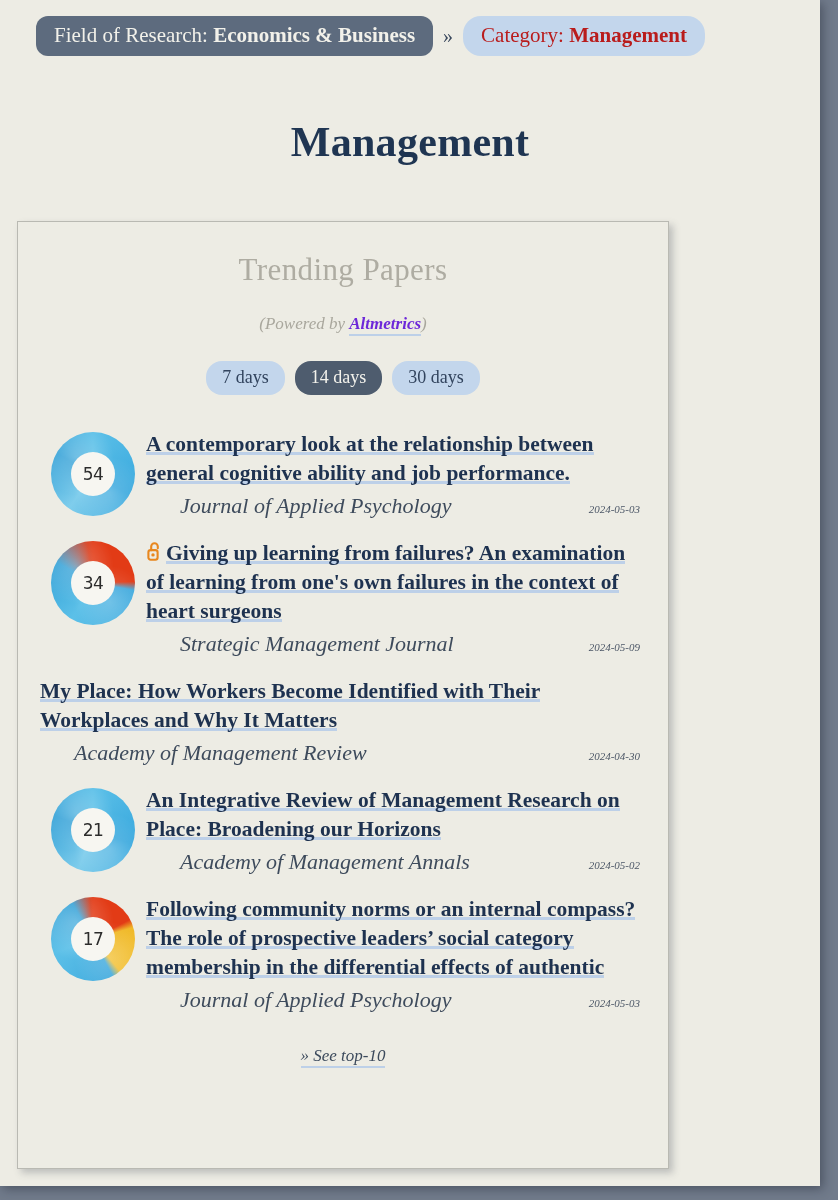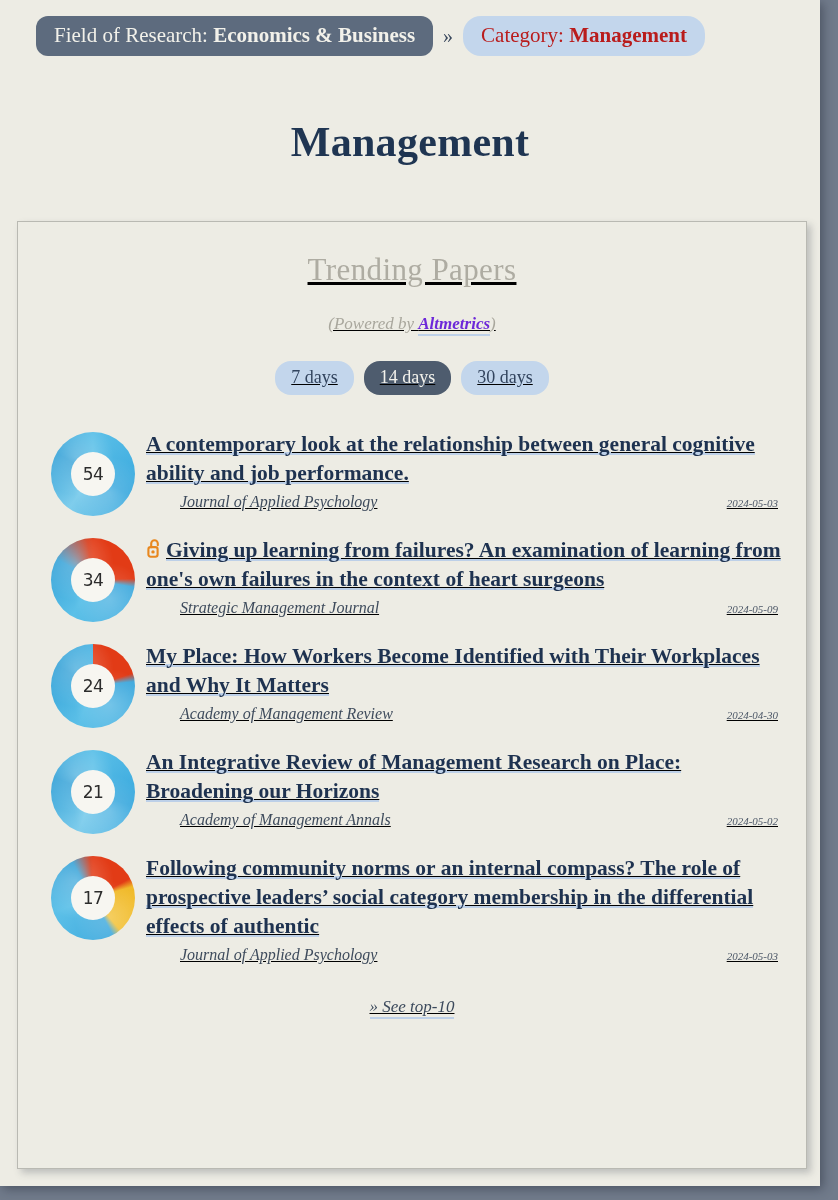--- a/index.html
+++ b/index.html
@@ -67,26 +67,25 @@
     letter-spacing: 0.3px;
     margin: 62px 0 0 0;
     padding: 0;
   }
 
   
   .card {
     position: absolute;
     left: 17px;
     top: 221px;
-    width: 790px;
+    width: 652px;
     height: 948px;
     background: #edece4;
     border: 1px solid #b9b9b2;
     box-shadow: 4px 4px 7px rgba(80,85,95,0.30);
-    text-decoration: underline;
   }
 
   .card-title {
     text-align: center;
     font-size: 31px;
     color: #aeaca2;
     margin: 30px 0 0 0;
     font-weight: normal;
     letter-spacing: 0.4px;
   }
@@ -203,21 +202,21 @@
     margin-right: 3px;
   }
   .meta-row {
     display: flex;
     align-items: baseline;
     justify-content: space-between;
     margin-top: 5px;
     padding-right: 6px;
   }
   .journal {
-    font-size: 16px;
+    font-size: 22px;
     font-style: italic;
     color: #3e4b5c;
     padding-left: 34px;
   }
   .pubdate {
     font-size: 11px;
     font-style: italic;
     color: #4b5666;
     white-space: nowrap;
     padding-left: 14px;
@@ -300,26 +299,20 @@
                     <rect x="2.4" y="10.1" width="9.2" height="9.6" rx="2.2" fill="none" stroke="#e8871e" stroke-width="2.1"></rect>
                     <circle cx="7" cy="14.9" r="1.7" fill="#e8871e"></circle>
                   </svg></span><span class="paper-title">Giving up learning from failures? An examination of learning from one's own failures in the context of heart surgeons</span></div>
               <div class="meta-row">
                 <span class="journal">Strategic Management Journal</span>
                 <span class="pubdate">2024-05-09</span>
               </div>
             </div>
           </div>
           <div class="paper">
-            <div class="badge-wrap">
-              <div class="donut" style="background: conic-gradient(rgb(226, 59, 22) 0deg, rgb(226, 59, 22) 72deg, rgb(63, 169, 221) 84deg, rgb(92, 192, 232) 200deg, rgb(47, 159, 214) 300deg, rgb(75, 180, 226) 360deg);">
-                <div class="swirl"></div>
-                <div class="hole">24</div>
-              </div>
-            </div>
             <div class="paper-body">
               <div><span class="paper-title">My Place: How Workers Become Identified with Their Workplaces and Why It Matters</span></div>
               <div class="meta-row">
                 <span class="journal">Academy of Management Review</span>
                 <span class="pubdate">2024-04-30</span>
               </div>
             </div>
           </div>
           <div class="paper">
             <div class="badge-wrap">

